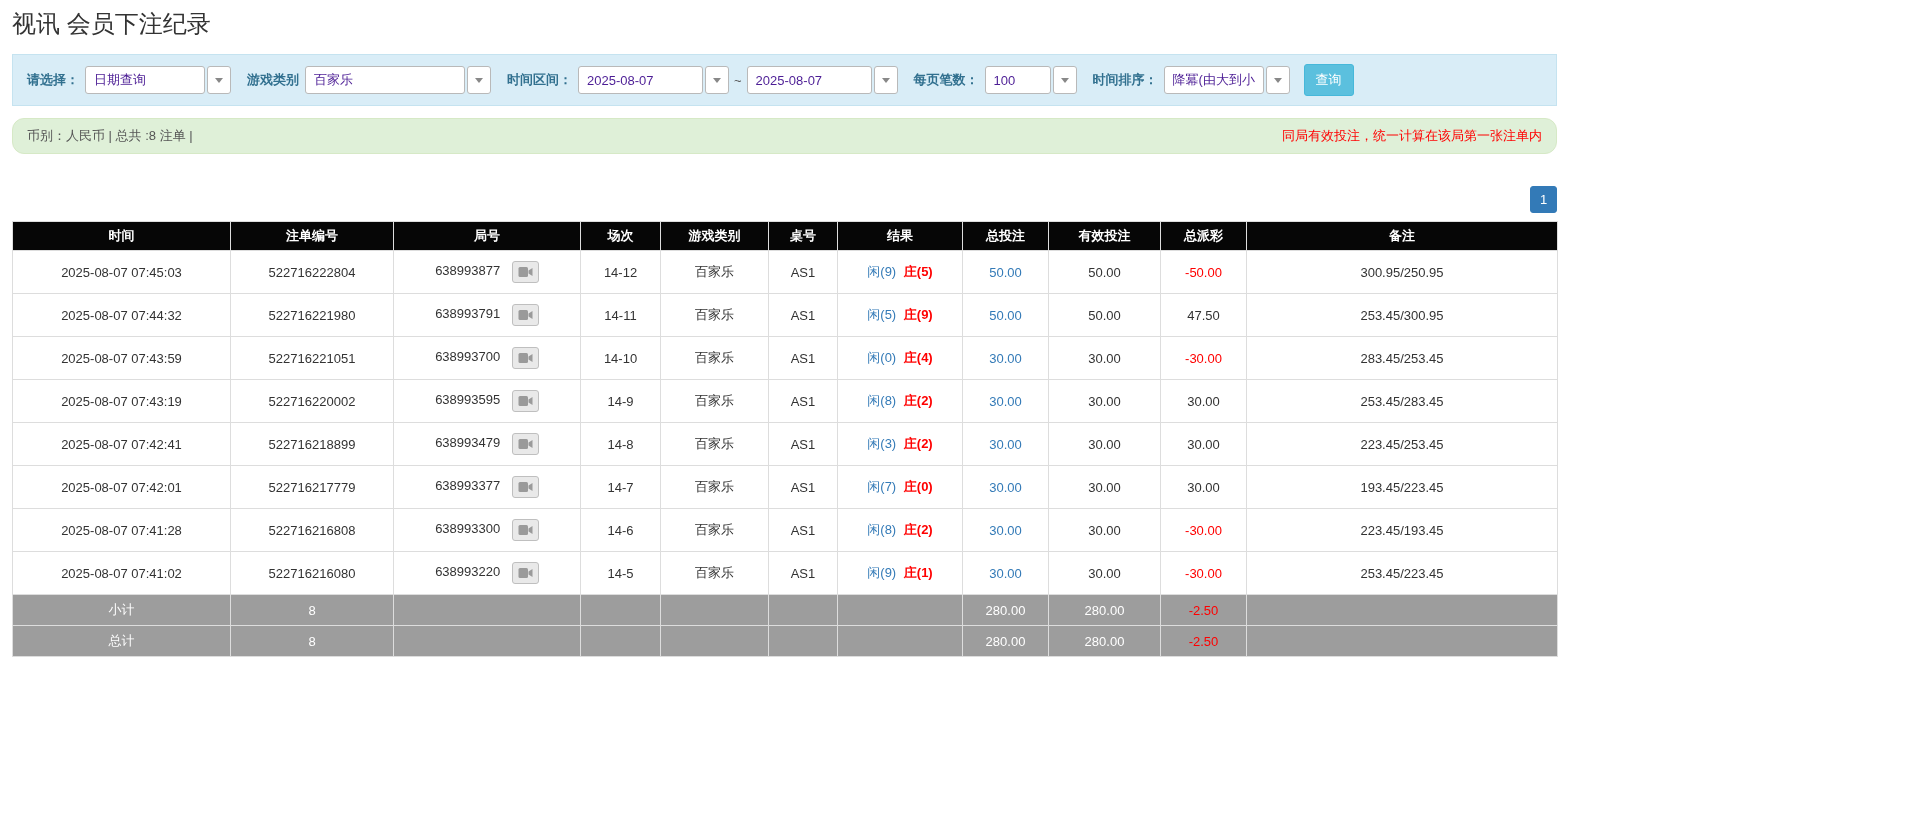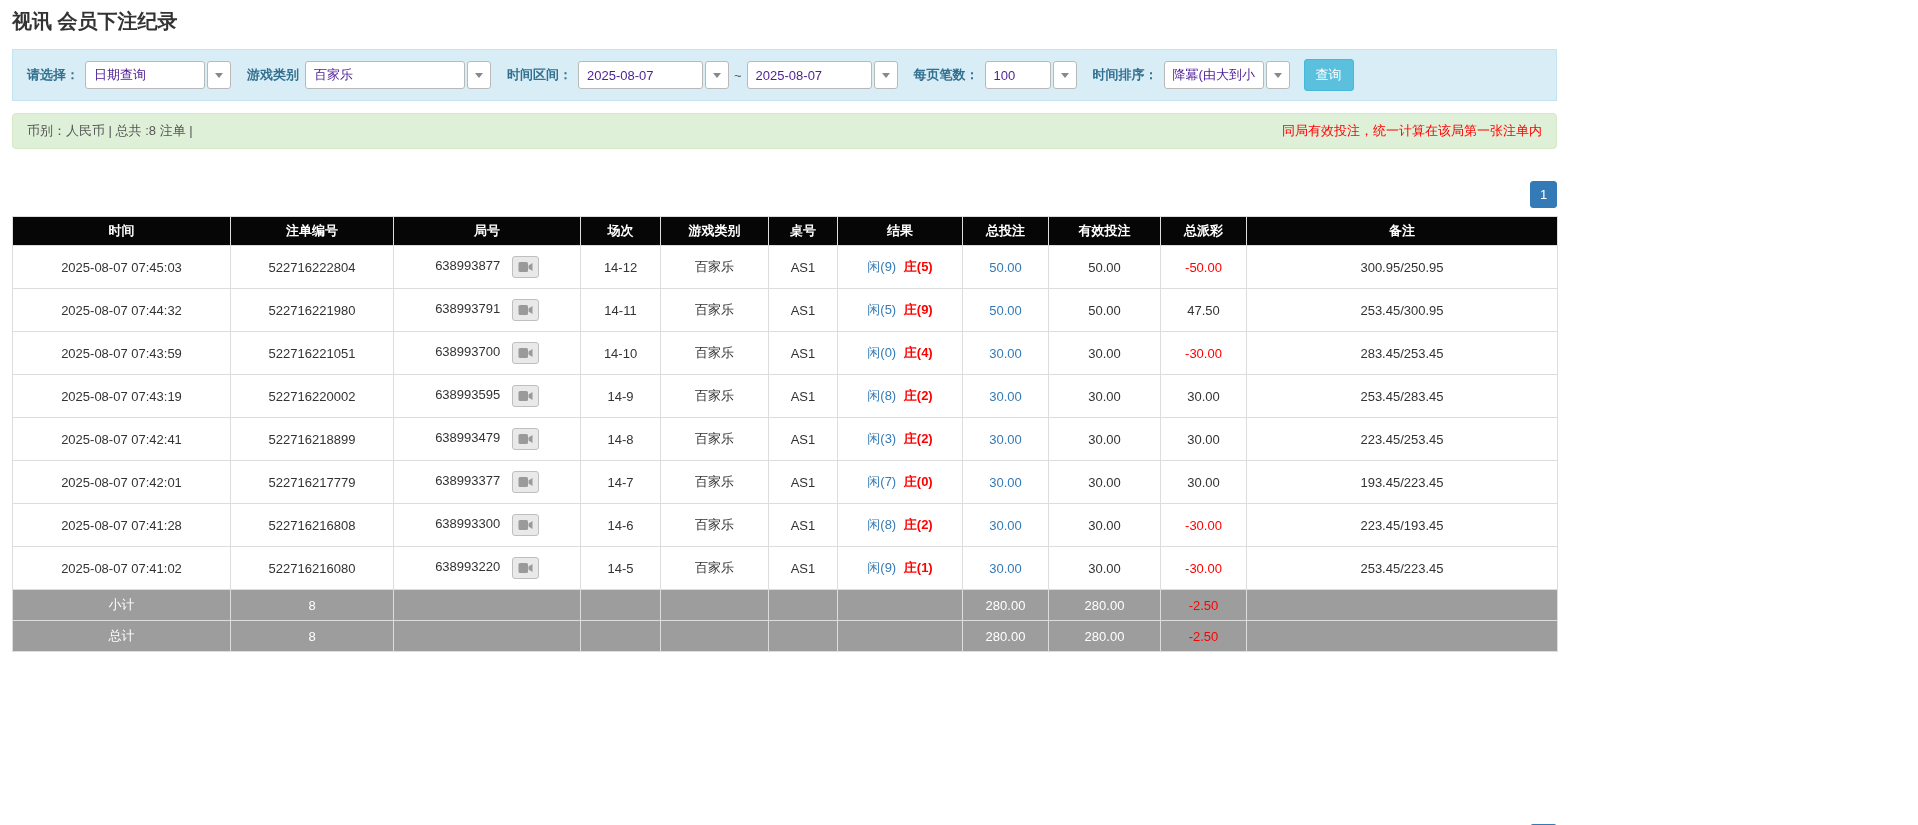--- a/index.html
+++ b/index.html
@@ -6,21 +6,21 @@
   html, body {
     margin: 0; padding: 0;
     width: 1918px; height: 825px;
     overflow: hidden;
     background: #fff;
     font-family: "Liberation Sans", "DejaVu Sans", sans-serif;
   }
   .container { width: 1545px; margin-left: 12px; }
 
   .page-title {
-    font-size: 20px; font-weight: bold; color: #333;
+    font-size: 24px; font-weight: normal; color: #333;
     margin: 8px 0 14px 0;
   }
 
   
   .filter-bar {
     background: #d9edf7; border: 1px solid #c5e3f0; border-radius: 0;
     padding: 9px 14px; display: flex; align-items: center;
   }
   .flabel {
     color: #31708f; font-weight: bold; font-size: 13px;
@@ -49,21 +49,21 @@
   .tilde { color: #555; font-size: 13px; margin: 0 5px; }
   .search-btn {
     margin-left: 14px; background: #5bc0de; border: 1px solid #46b8da;
     color: #fff; font-size: 13px; padding: 6px 11px; border-radius: 3px;
     cursor: pointer; font-family: inherit;
   }
 
   
   .summary-bar {
     margin-top: 12px; background: #dff0d8; border: 1px solid #d6e9c6;
-    border-radius: 4px; padding: 8px 14px;
+    border-radius: 12px; padding: 8px 14px;
     display: flex; justify-content: space-between; align-items: center;
     font-size: 13px;
   }
   .summary-left { color: #555; }
   .summary-right { color: #f00; }
 
   
   .pagination-top { display: flex; justify-content: flex-end; margin-top: 32px; margin-bottom: 8px; }
   .pagination-bottom { display: flex; justify-content: flex-end; }
   .page-btn {

